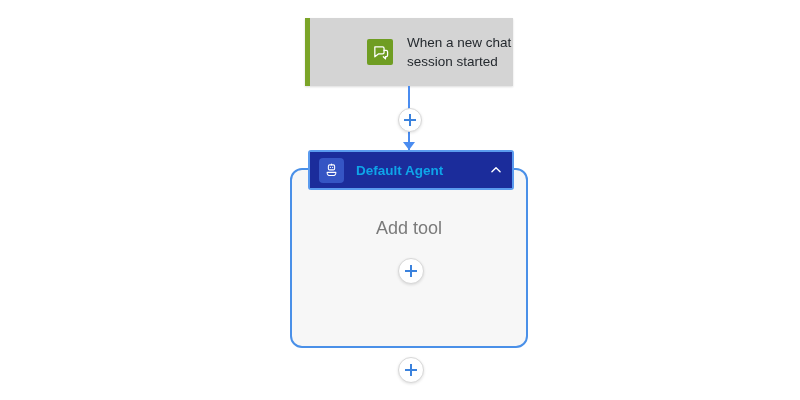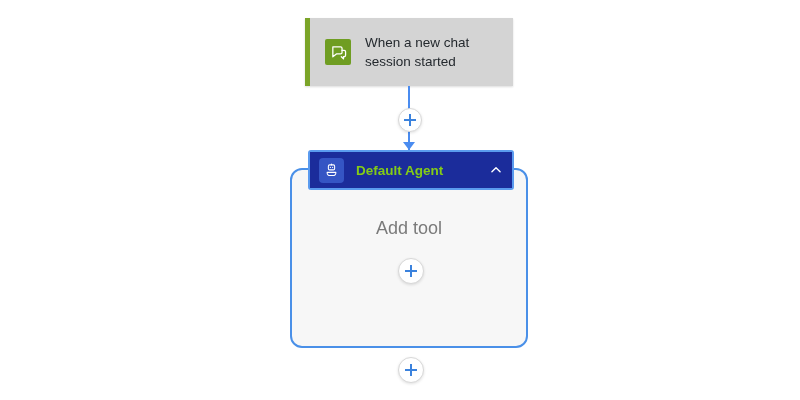--- a/index.html
+++ b/index.html
@@ -36,20 +36,21 @@
     width: 5px;
     height: 100%;
     background: #7ba428;
     flex: 0 0 auto;
   }
   .trigger-inner {
     display: flex;
     align-items: center;
     padding-left: 15px;
     gap: 14px;
+    margin-left: 42px;
   }
   .trigger-icon {
     width: 26px;
     height: 26px;
     background: #6f9d22;
     border-radius: 2px;
     display: flex;
     align-items: center;
     justify-content: center;
     flex: 0 0 auto;
@@ -167,21 +168,21 @@
     border-radius: 4px;
     background: #3555c4;
     display: flex;
     align-items: center;
     justify-content: center;
     flex: 0 0 auto;
   }
   .agent-title {
     font-size: 13.5px;
     font-weight: bold;
-    color: #84cc16;
+    color: #0ea5e9;
     margin-left: 12px;
     flex: 1 1 auto;
   }
   .chevron {
     width: 16px;
     height: 16px;
     flex: 0 0 auto;
     display: flex;
     align-items: center;
     justify-content: center;

